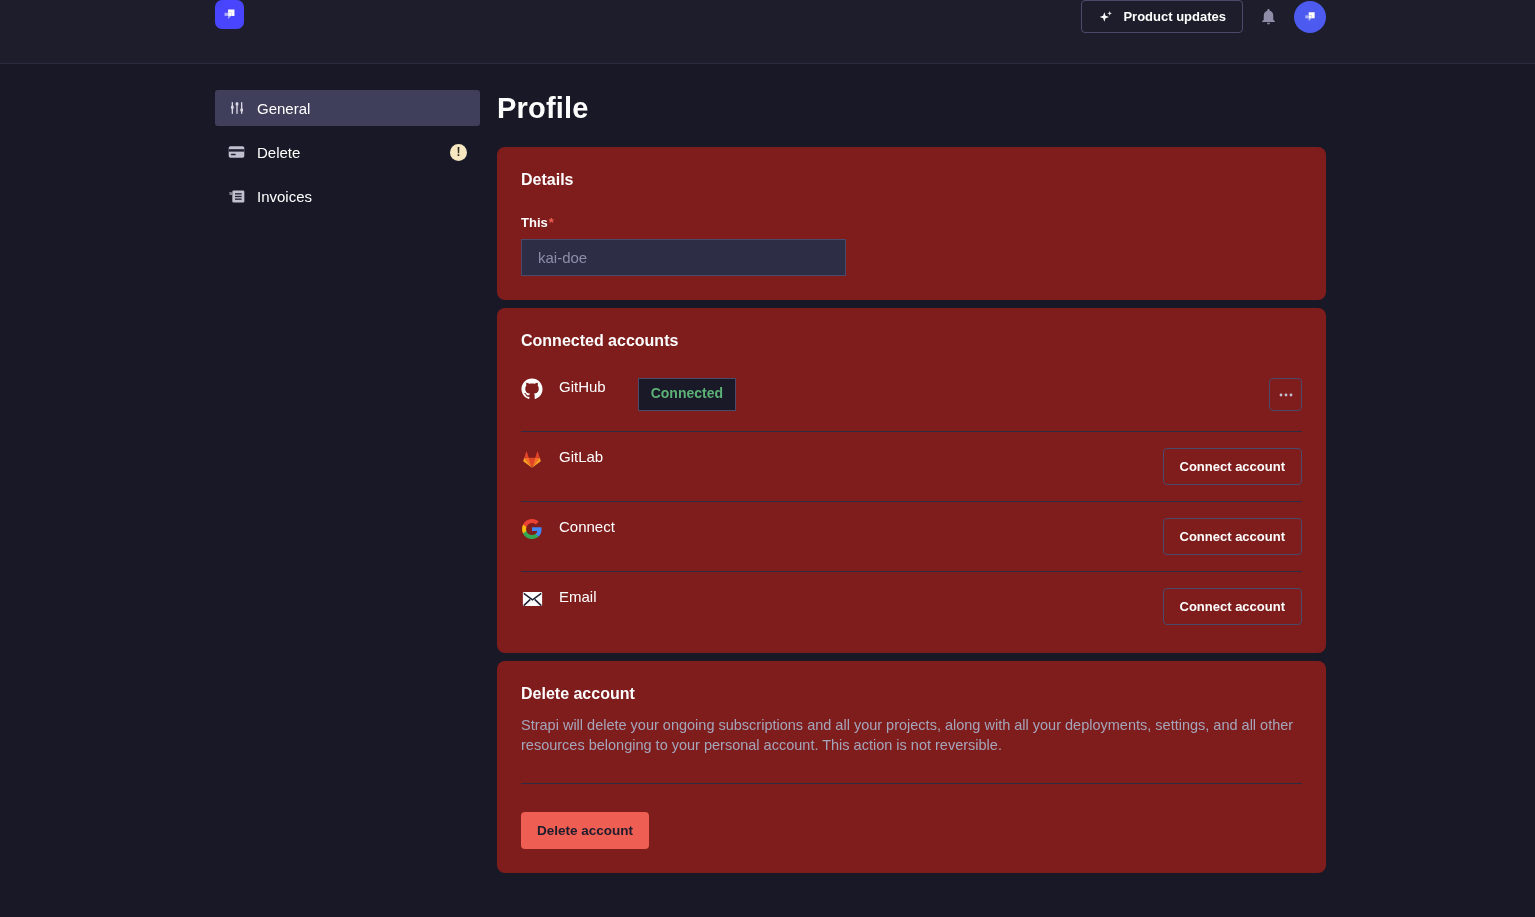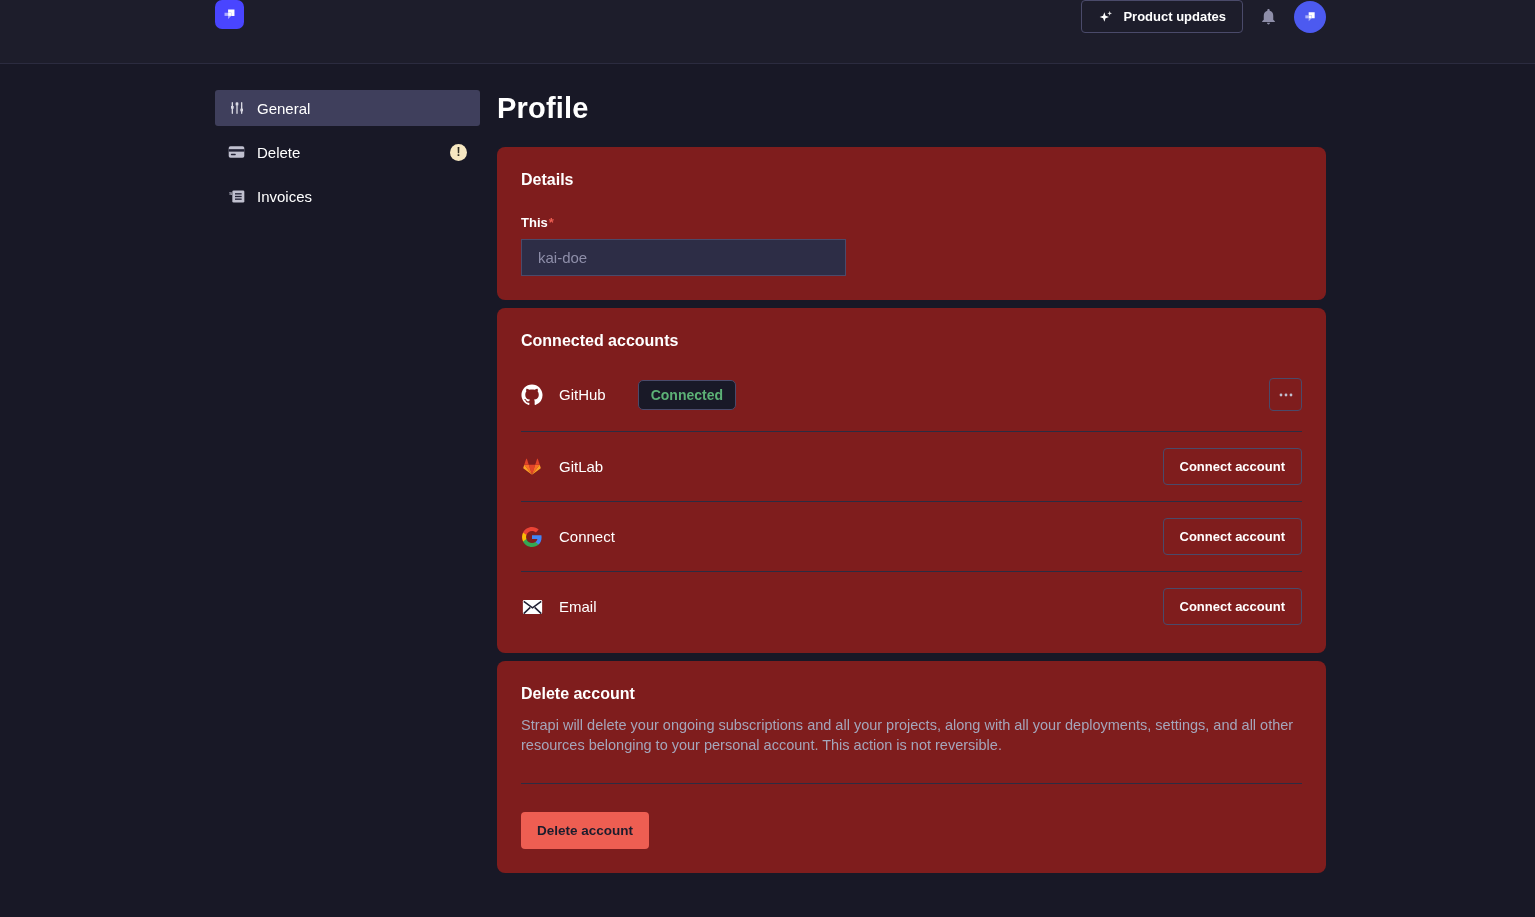--- a/index.html
+++ b/index.html
@@ -113,33 +113,33 @@
     border-radius: 0;
     color: #8e8ea9;
     font-family: inherit;
     font-size: 15px;
     padding: 0 16px;
     outline: none;
   }
 
   
   .account-row {
-    display: flex; align-items: center;
+    display: flex; 
     padding: 16px 0;
     border-top: 1px solid #2c2c42;
   }
   .account-row.first { border-top: none; padding-top: 28px; padding-bottom: 20px; }
   .account-row.last { padding-bottom: 4px; }
   .provider-icon { width: 22px; height: 22px; margin-right: 16px; display: flex; align-items: center; justify-content: center; flex-shrink: 0; }
   .provider-name { font-size: 15px; }
   .status-badge {
     margin-left: 32px;
     background: #191927;
     border: 1px solid #4a4a6a;
-    border-radius: 5px;
+    border-radius: 0;
     padding: 6px 12px;
     color: #5cb176;
     font-size: 14px; font-weight: 700;
   }
   .btn-outline {
     margin-left: auto;
     background: transparent;
     border: 1px solid #4a4a6a;
     border-radius: 4px;
     color: #ffffff;

